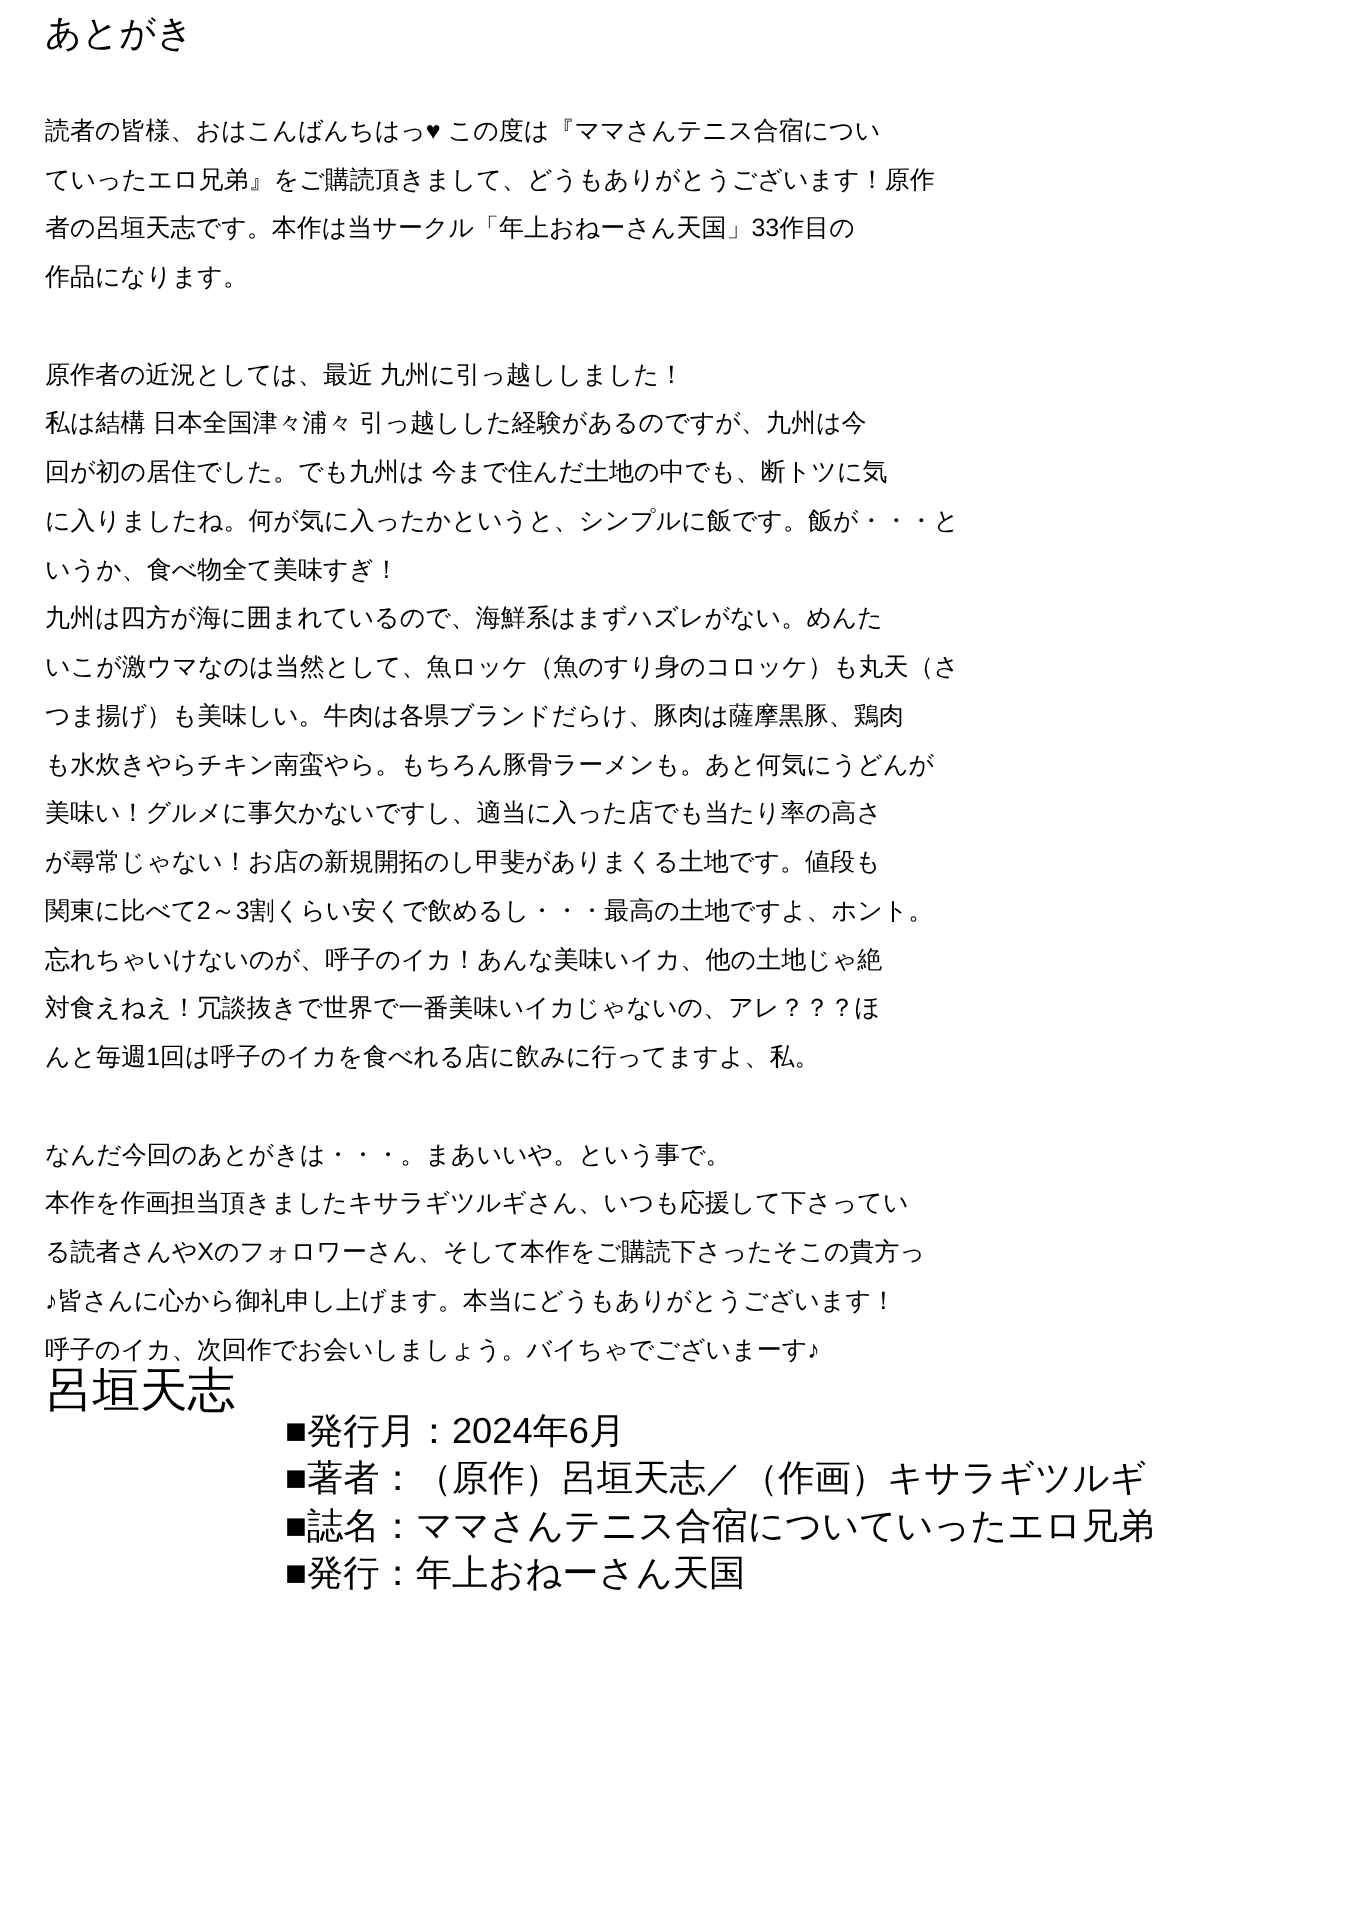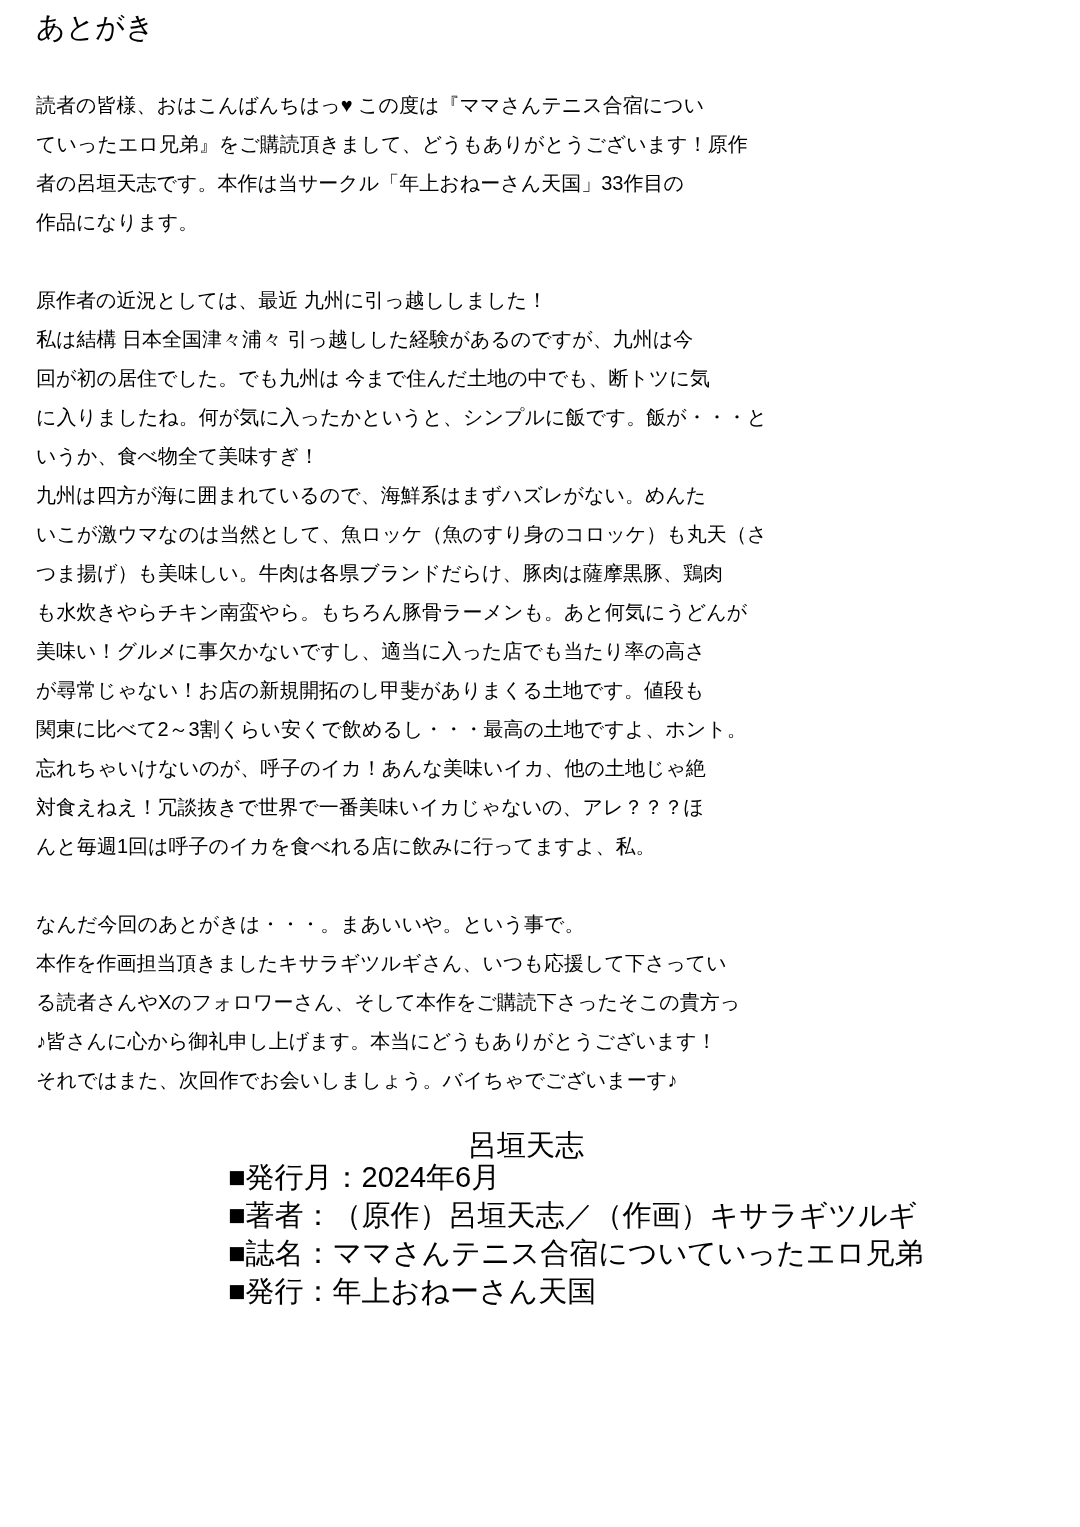--- a/index.html
+++ b/index.html
@@ -26,25 +26,24 @@
   .spacer {
     height: 39px;
   }
   .para {
     font-size: 20px;
     line-height: 39px;
     white-space: pre-line;
     letter-spacing: 0px;
   }
   .signature {
-    font-size: 29px;
+    font-size: 38px;
     line-height: 26px;
-    text-align: center;
+    text-align: left;
     padding-right: 30px;
-    margin-top: 32px;
   }
   .colophon {
     padding-left: 192px;
     font-size: 29px;
     line-height: 38px;
   }
 </style>
 </head>
 <body>
 
@@ -76,21 +75,21 @@
 忘れちゃいけないのが、呼子のイカ！あんな美味いイカ、他の土地じゃ絶
 対食えねえ！冗談抜きで世界で一番美味いイカじゃないの、アレ？？？ほ
 んと毎週1回は呼子のイカを食べれる店に飲みに行ってますよ、私。</div>
 
   <div class="spacer"></div>
 
   <div class="para">なんだ今回のあとがきは・・・。まあいいや。という事で。
 本作を作画担当頂きましたキサラギツルギさん、いつも応援して下さってい
 る読者さんやXのフォロワーさん、そして本作をご購読下さったそこの貴方っ
 ♪皆さんに心から御礼申し上げます。本当にどうもありがとうございます！
-それではまた、次回作でお会いしましょう。バイちゃでございまーす♪</div>
+呼子のイカ、次回作でお会いしましょう。バイちゃでございまーす♪</div>
 
   <div class="signature">呂垣天志</div>
 
   <div class="colophon">
     <div>■発行月：2024年6月</div>
     <div>■著者：（原作）呂垣天志／（作画）キサラギツルギ</div>
     <div>■誌名：ママさんテニス合宿についていったエロ兄弟</div>
     <div>■発行：年上おねーさん天国</div>
 
   </div>

